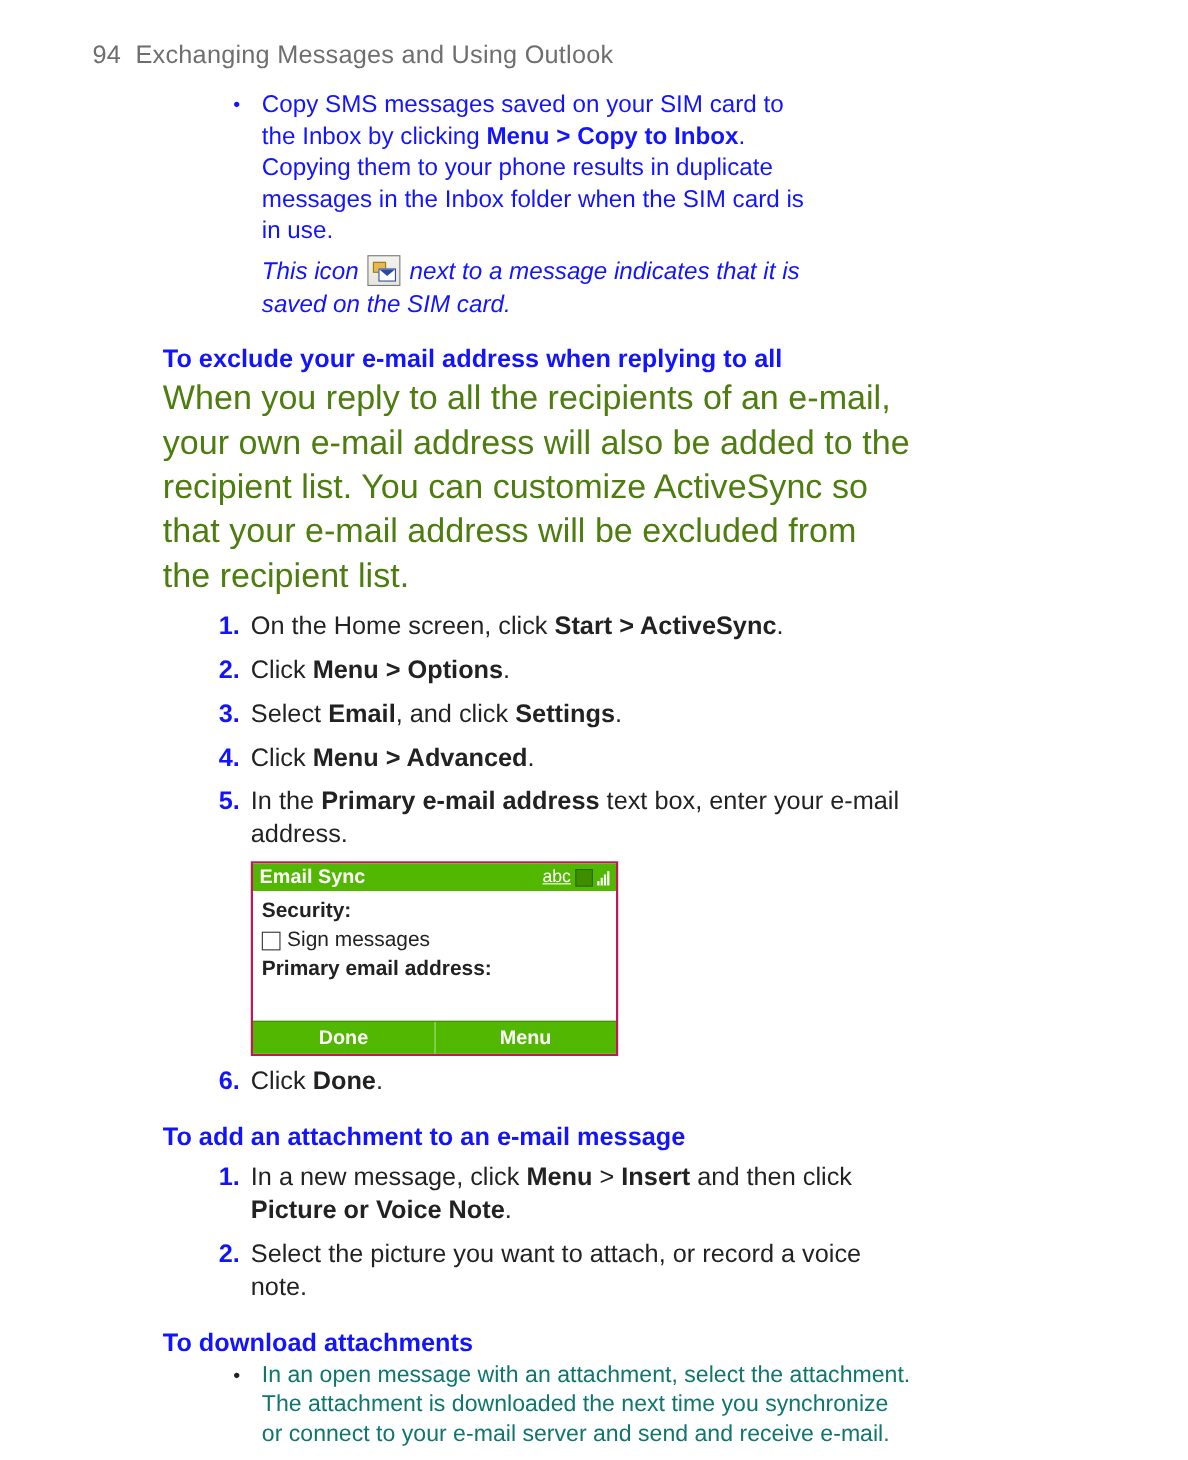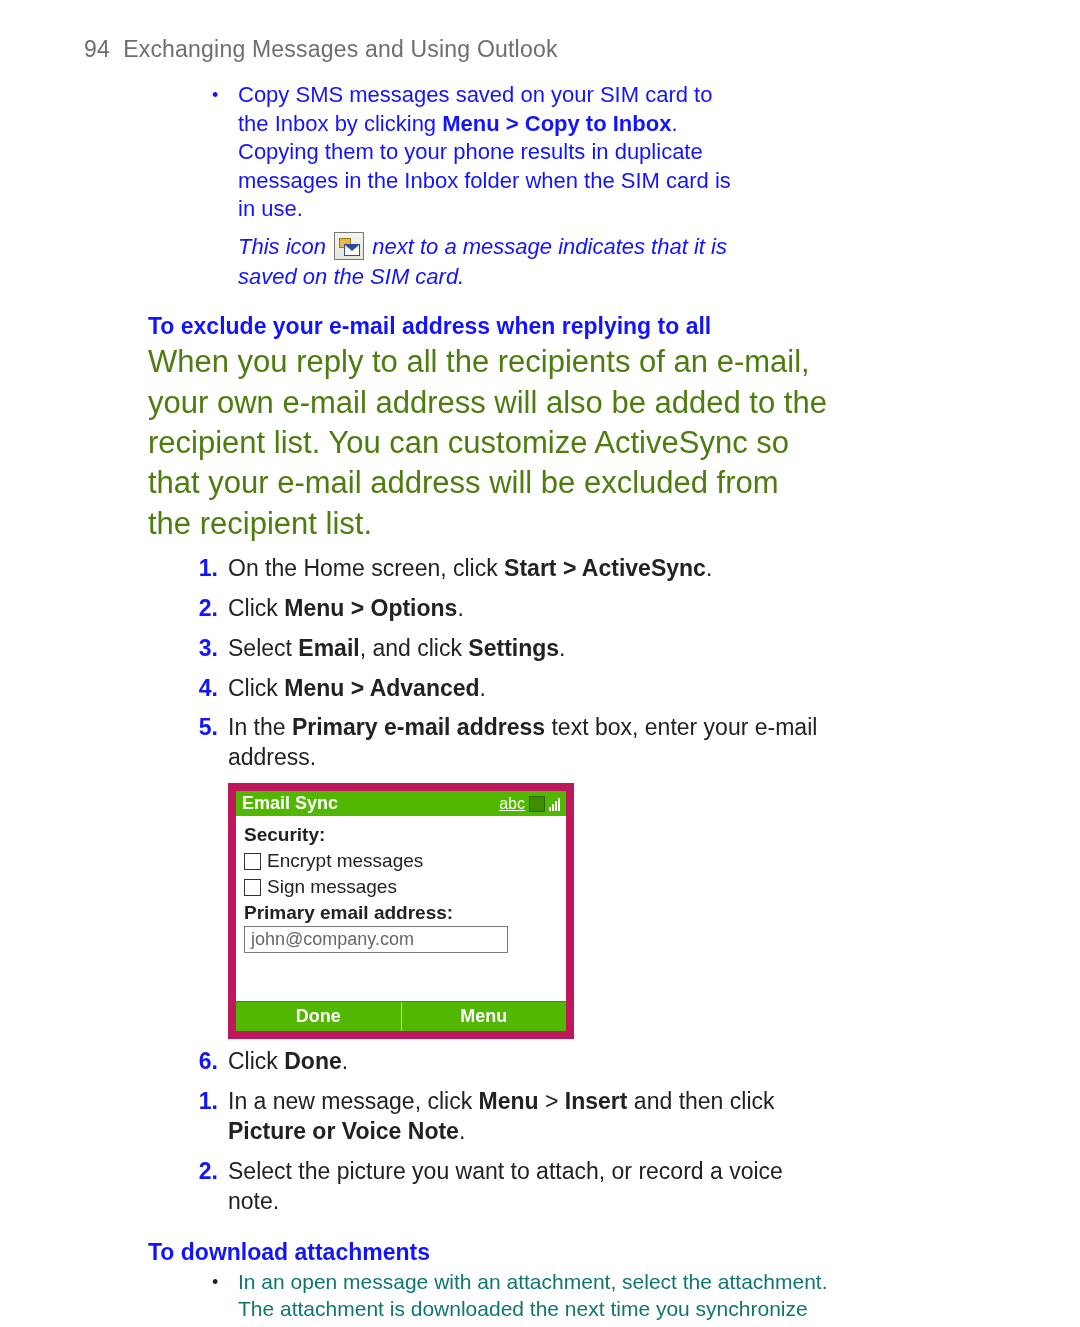--- a/index.html
+++ b/index.html
@@ -119,21 +119,21 @@
   .ol-body {
     flex: 1 1 auto;
     color: #222;
   }
   .ol-body .b { font-weight: 700; }
 
   
   .phone {
     width: 330px;
     margin: 8px 0 6px 144px;
-    border: 8px solid #be185d;
+    border: 2px solid #be185d;
     font-family: Tahoma, Verdana, sans-serif;
     background: #fff;
   }
   .phone-header {
     display: flex;
     justify-content: space-between;
     align-items: center;
     background: #52b700;
     color: #fff;
     font-weight: 700;
@@ -293,45 +293,41 @@
             <span></span>
             <span></span>
             <span></span>
           </span>
       </span>
     </div>
     <div class="phone-body">
       <div class="blabel">Security:</div>
       <div class="phone-checkrow">
         <span class="phone-checkbox"></span>
-        <span>Encrypt messages</span>
-      </div>
-      <div class="phone-checkrow">
-        <span class="phone-checkbox"></span>
         <span>Sign messages</span>
       </div>
       <div class="blabel">Primary email address:</div>
-      <span class="phone-input">john@company.com</span>
       <div class="phone-blank"></div>
     </div>
     <div class="phone-softkeys">
       <div>Done</div>
       <div>Menu</div>
     </div>
   </div>
 
   <div class="ol">
     <div class="ol-item">
       <div class="ol-num">6.</div>
       <div class="ol-body">
         <span>Click </span><span class="b">Done</span><span>.</span>
       </div>
     </div>
   </div>
 
+  <div class="section-heading">To add an attachment to an e-mail message</div>
   <div class="ol">
     <div class="ol-item">
       <div class="ol-num">1.</div>
       <div class="ol-body">
         <span>In a new message, click </span><span class="b">Menu</span><span> &gt; </span><span class="b">Insert</span><span> and then click </span><span class="b">Picture or Voice Note</span><span>.</span>
       </div>
     </div>
     <div class="ol-item">
       <div class="ol-num">2.</div>
       <div class="ol-body">

